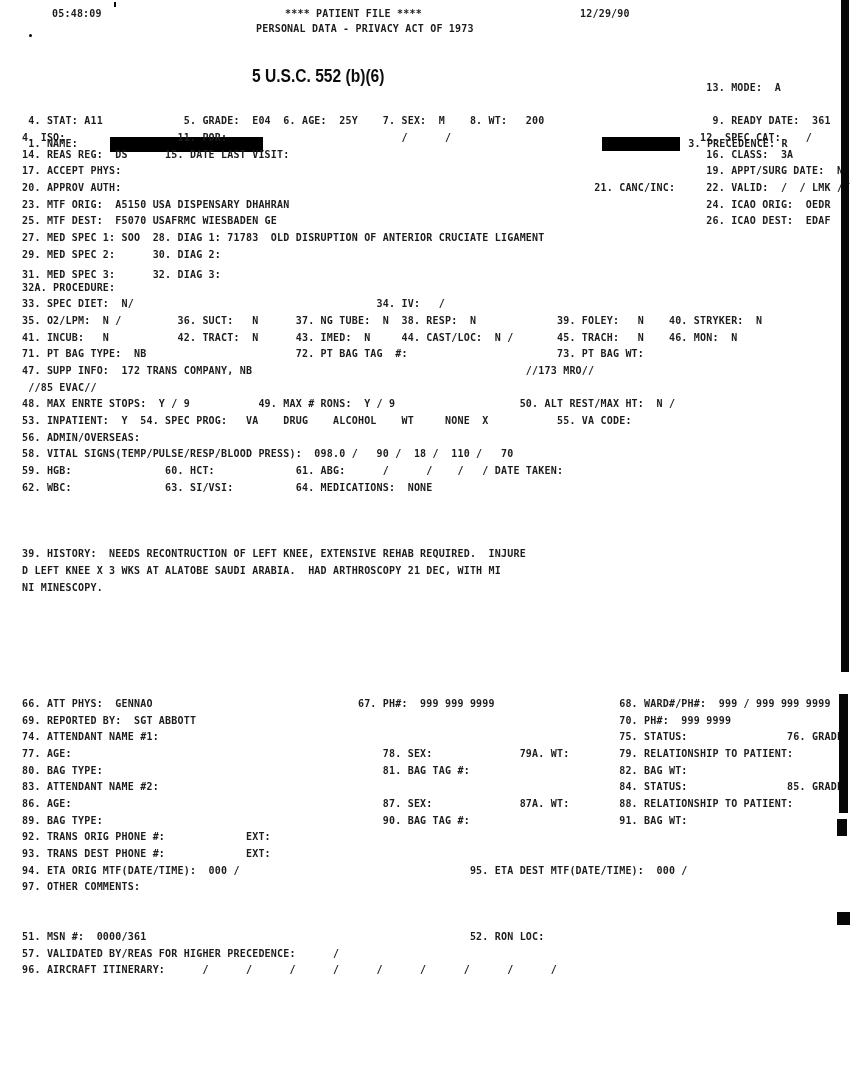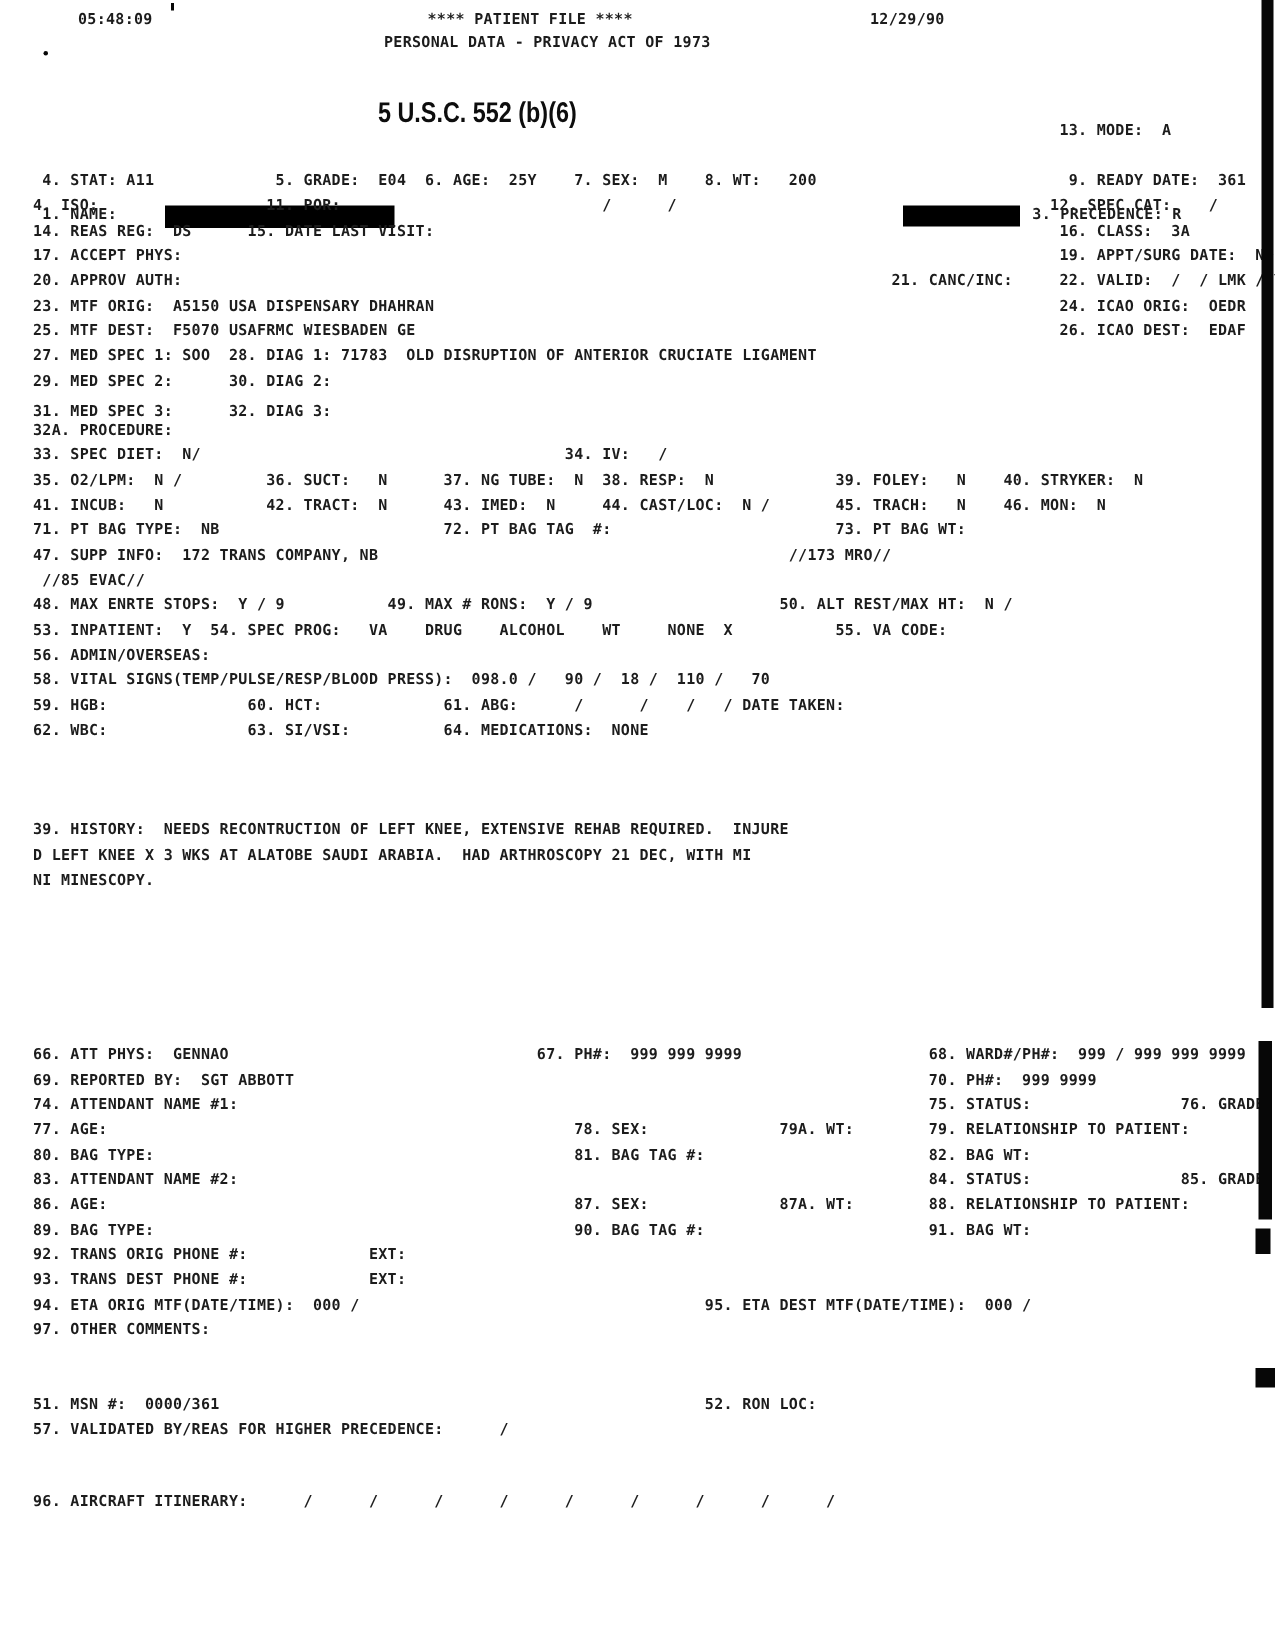--- a/index.html
+++ b/index.html
@@ -90,21 +90,21 @@
       <div class="tline" style="top: 762.65px;">80. BAG TYPE:                                             81. BAG TAG #:                        82. BAG WT:</div>
       <div class="tline" style="top: 779.3px;">83. ATTENDANT NAME #2:                                                                          84. STATUS:                85. GRADE:</div>
       <div class="tline" style="top: 795.95px;">86. AGE:                                                  87. SEX:              87A. WT:        88. RELATIONSHIP TO PATIENT:</div>
       <div class="tline" style="top: 812.6px;">89. BAG TYPE:                                             90. BAG TAG #:                        91. BAG WT:</div>
       <div class="tline" style="top: 829.25px;">92. TRANS ORIG PHONE #:             EXT:</div>
       <div class="tline" style="top: 845.9px;">93. TRANS DEST PHONE #:             EXT:</div>
       <div class="tline" style="top: 862.55px;">94. ETA ORIG MTF(DATE/TIME):  000 /                                     95. ETA DEST MTF(DATE/TIME):  000 /</div>
       <div class="tline" style="top: 879.2px;">97. OTHER COMMENTS:</div>
       <div class="tline" style="top: 929.15px;">51. MSN #:  0000/361                                                    52. RON LOC:</div>
       <div class="tline" style="top: 945.8px;">57. VALIDATED BY/REAS FOR HIGHER PRECEDENCE:      /</div>
-      <div class="tline" style="top: 962.45px; margin-top: 32px;">96. AIRCRAFT ITINERARY:      /      /      /      /      /      /      /      /      /</div>
+      <div class="tline" style="top: 962.45px;">96. AIRCRAFT ITINERARY:      /      /      /      /      /      /      /      /      /</div>
     </div>
 
   <div class="artifact" style="left:841px;top:0;width:8px;height:672px"></div>
   <div class="artifact" style="left:839px;top:694px;width:9px;height:119px"></div>
   <div class="artifact" style="left:837px;top:819px;width:10px;height:17px"></div>
   <div class="artifact" style="left:837px;top:912px;width:13px;height:13px"></div>
   <div class="artifact dot" style="left:29px;top:34px;width:3px;height:3px"></div>
   <div class="artifact" style="left:114px;top:2px;width:2px;height:5px"></div>
 
 </div>

